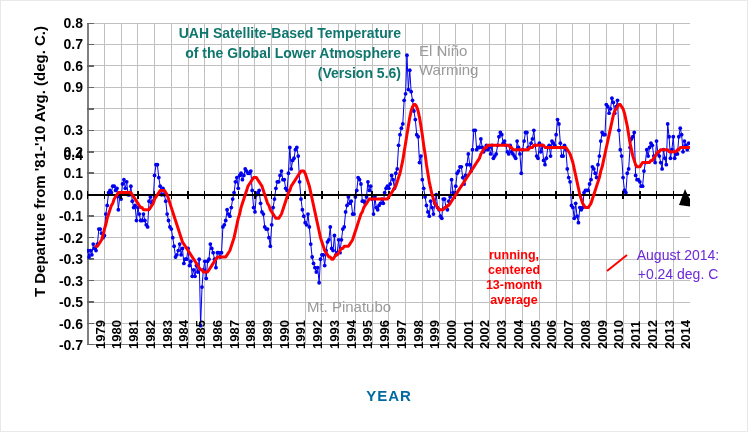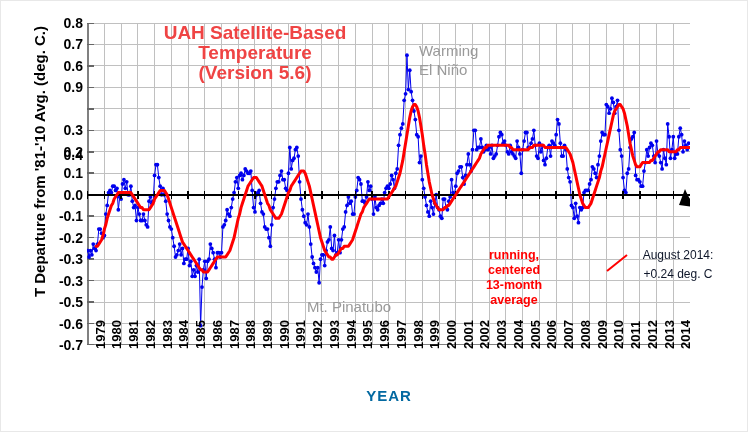--- a/index.html
+++ b/index.html
@@ -90,24 +90,24 @@
   }
   
   .ann {
     position: absolute;
     white-space: nowrap;
   }
   #title-ann {
     left: 108px;
     top: 22px;
     width: 292px;
-    text-align: center;
-    font-size: 19px;
+    text-align: right;
+    font-size: 14px;
     font-weight: bold;
-    color: #ef4444;
+    color: #0f766e;
     line-height: 20px;
     white-space: normal;
   }
   #elnino-ann {
     left: 418px;
     top: 40px;
     font-size: 15px;
     color: #9a9a9a;
     line-height: 19px;
     white-space: normal;
@@ -130,22 +130,22 @@
     font-weight: bold;
     color: #ff0000;
     line-height: 15px;
     text-align: center;
     width: 86px;
     white-space: normal;
   }
   #aug-ann {
     left: 612px;
     top: 245px;
-    font-size: 12px;
-    color: #0f172a;
+    font-size: 14px;
+    color: #6d28d9;
     line-height: 19px;
     text-align: center;
     width: 130px;
     white-space: normal;
   }
 </style>
 </head>
 <body>
 
 <div id="figure">
@@ -768,26 +768,27 @@
       <div class="xtick" style="left: 541.074px;">2011</div>
       <div class="xtick" style="left: 557.806px;">2012</div>
       <div class="xtick" style="left: 574.537px;">2013</div>
       <div class="xtick" style="left: 591.269px;">2014</div>
     </div>
 
   <div id="xlabel">YEAR</div>
 
   <div class="ann" id="title-ann">
     <div>UAH Satellite-Based Temperature</div>
+    <div>of the Global Lower Atmosphere</div>
     <div>(Version 5.6)</div>
   </div>
 
   <div class="ann" id="elnino-ann">
+    <div>El Niño</div>
     <div>Warming</div>
-    <div>El Niño</div>
   </div>
 
   <div class="ann" id="pinatubo-ann">
     <div>Mt. Pinatubo</div>
   </div>
 
   <div class="ann" id="running-ann">
     <div>running,</div>
     <div>centered</div>
     <div>13-month</div>

